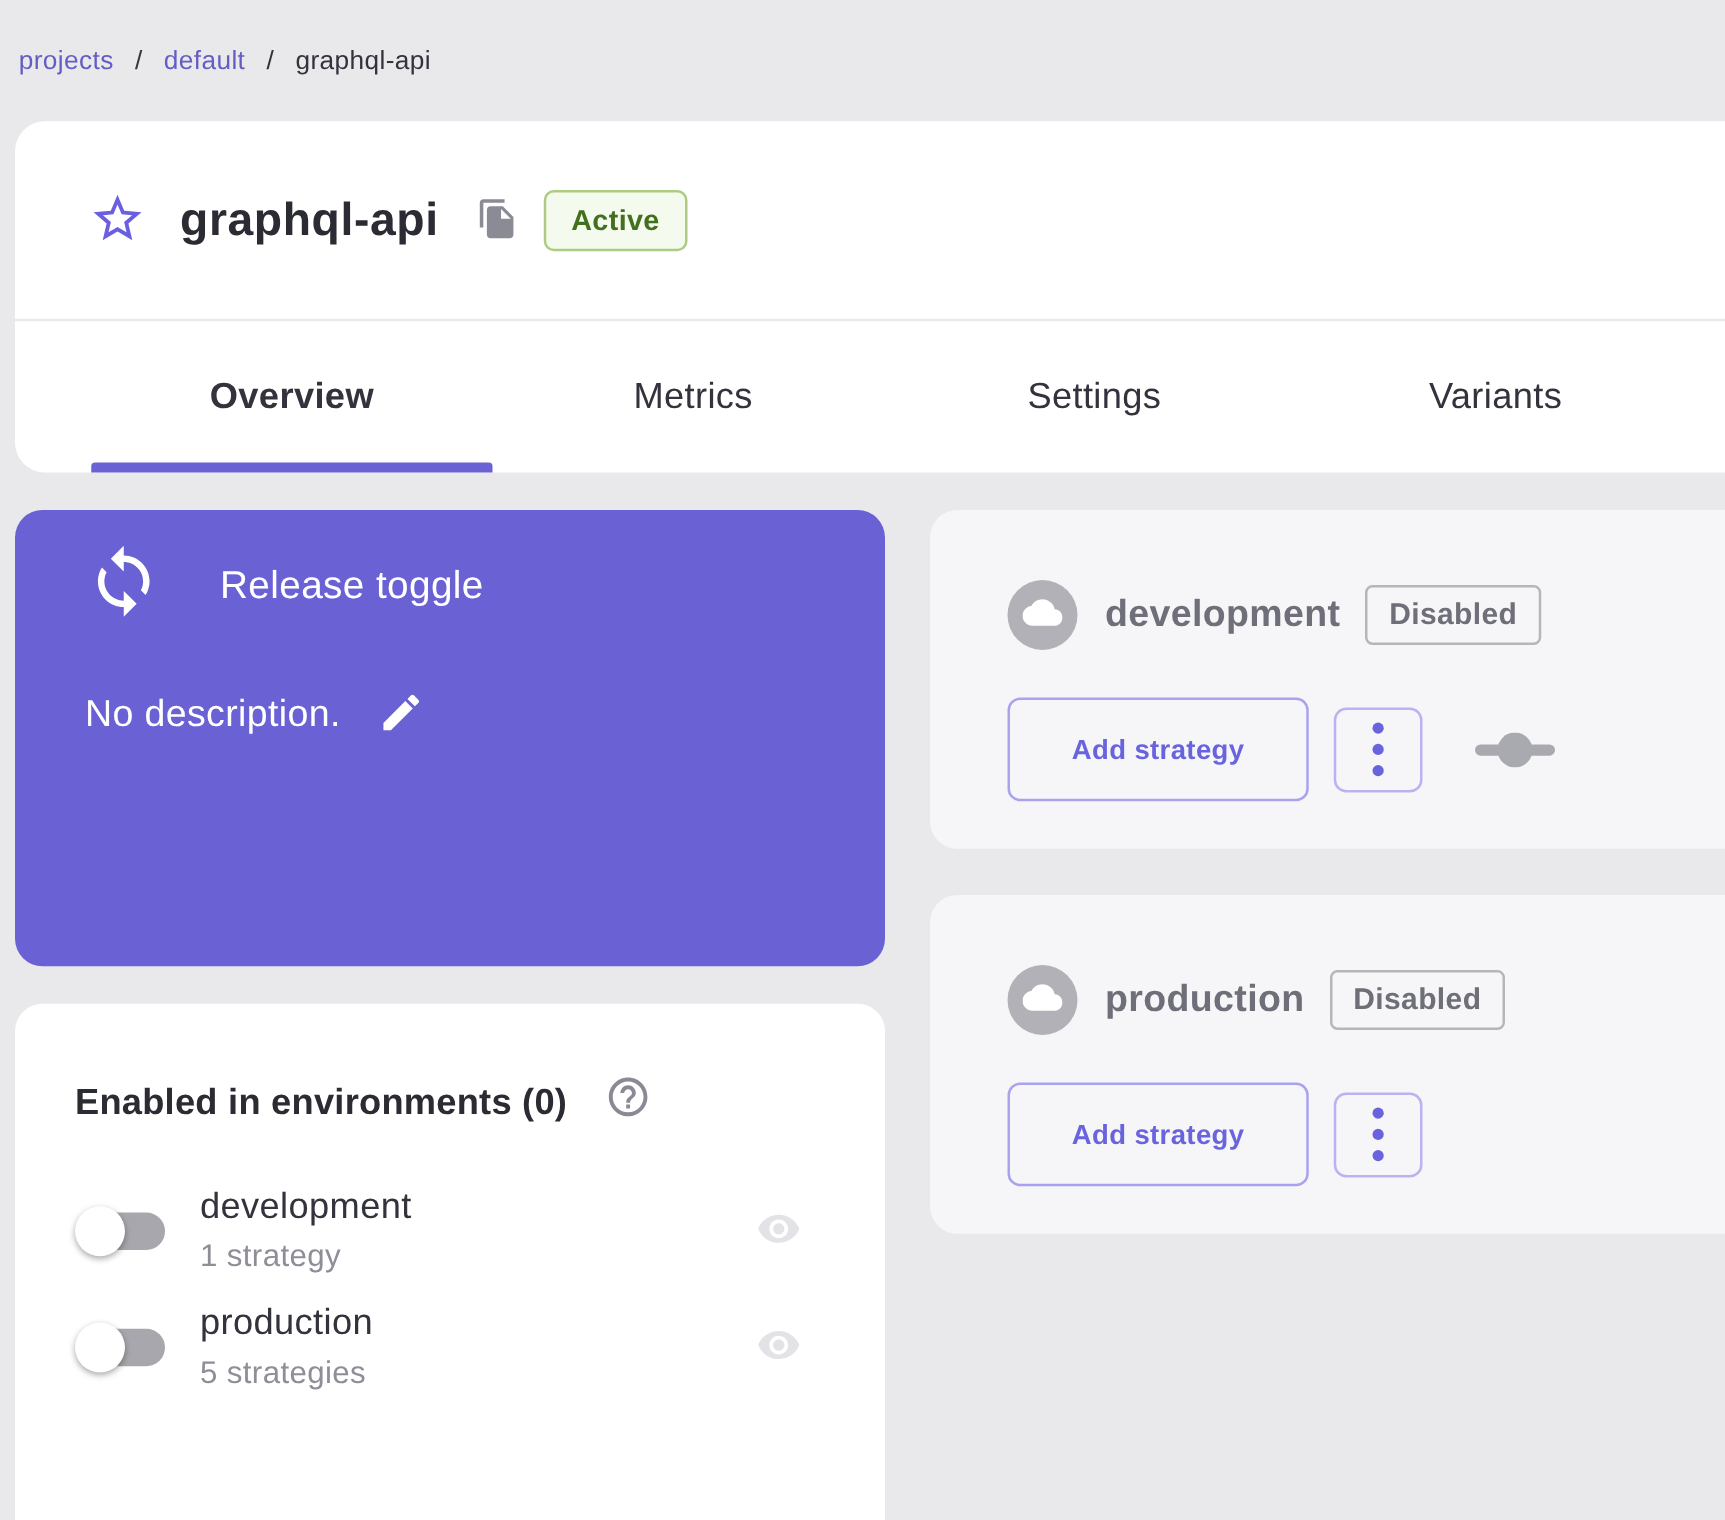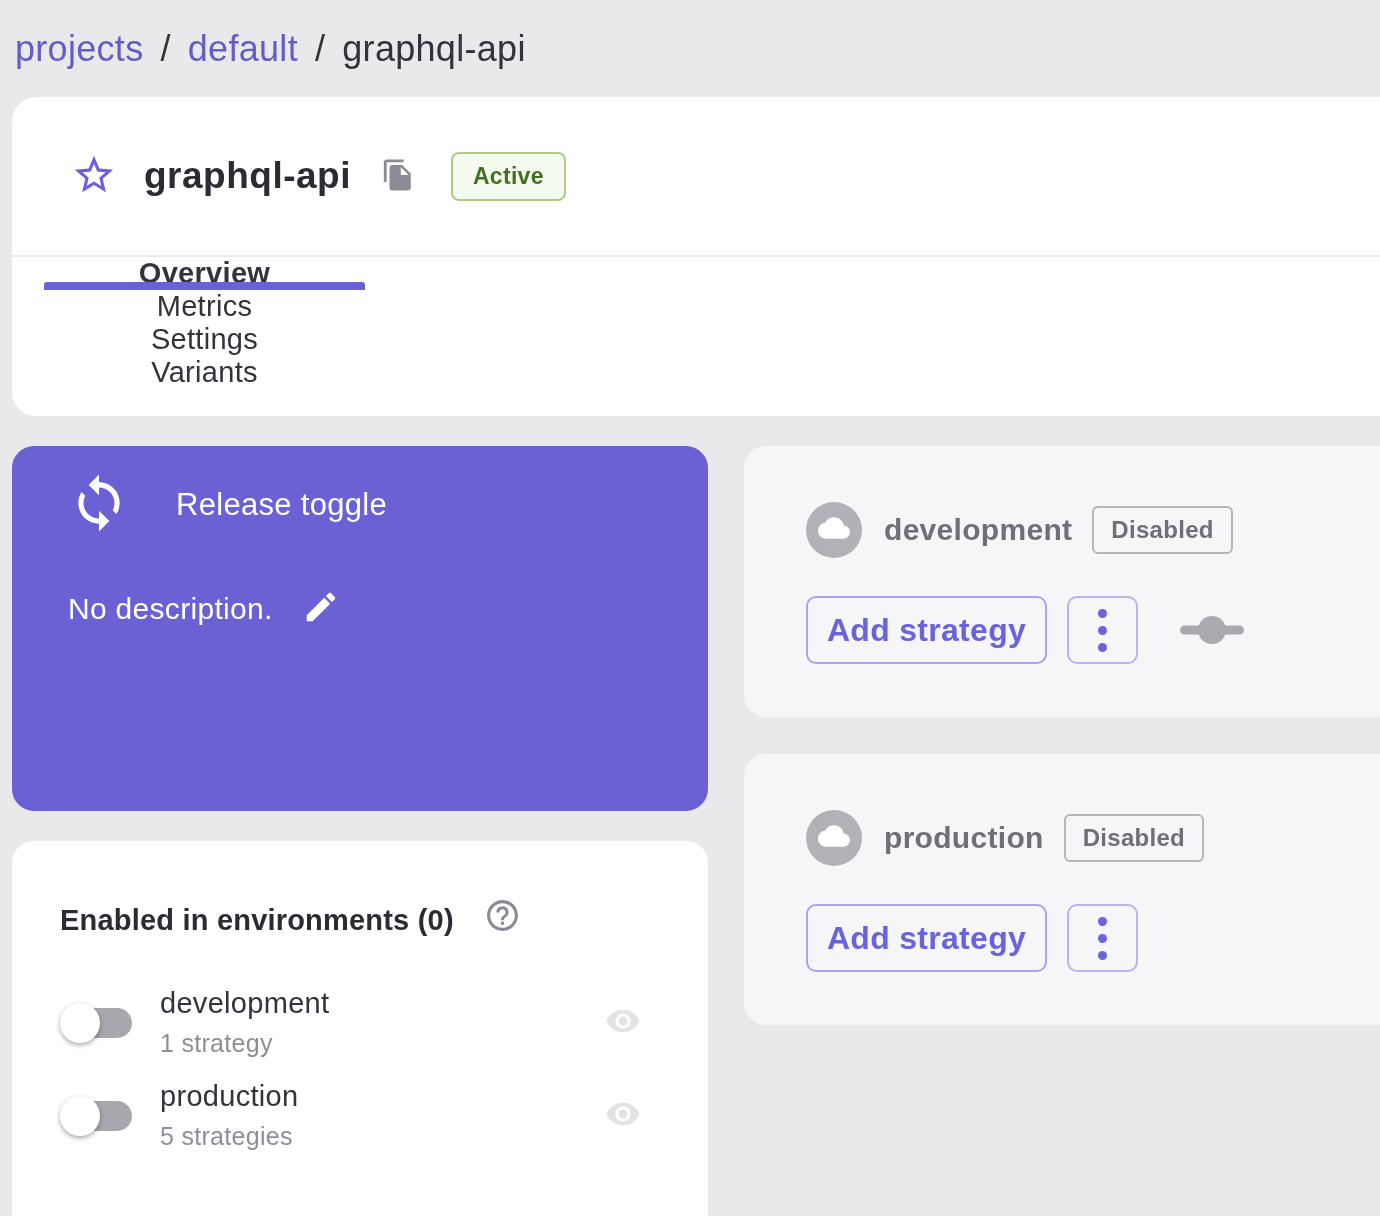--- a/index.html
+++ b/index.html
@@ -28,35 +28,35 @@
   *{margin:0;padding:0;box-sizing:border-box;}
   html,body{width:1380px;height:1216px;overflow:hidden;}
   body{
     background:var(--page-bg);
     font-family:"Liberation Sans", sans-serif;
     color:var(--text-dark);
     letter-spacing:.3px;
   }
 
   
-  .breadcrumb{height:97px;display:flex;align-items:center;padding-left:15px;gap:17px;font-size:36px;}
+  .breadcrumb{height:97px;display:flex;align-items:center;padding-left:15px;gap:17px;font-size:21px;}
   .breadcrumb a{color:var(--link);text-decoration:none;cursor:pointer;}
   .breadcrumb .sep{color:var(--text-dark);}
   .breadcrumb .current{color:var(--text-dark);}
 
   
   .header-card{margin-left:12px;background:var(--card-bg);border-radius:24px 0 0 24px;}
   .header-top{height:160px;display:flex;align-items:center;padding-left:58px;border-bottom:2px solid var(--divider);}
   .star-btn{background:none;border:none;cursor:pointer;width:48px;height:48px;display:flex;align-items:center;justify-content:center;}
   .page-title{font-size:37px;font-weight:600;color:#2b2b34;margin-left:26px;letter-spacing:.5px;}
   .copy-btn{background:none;border:none;cursor:pointer;margin-left:30px;display:flex;align-items:center;}
-  .status-badge{margin-left:36px;background:var(--active-bg);border:2px solid var(--active-border);border-radius:8px;padding:9px 20px;font-size:23px;font-weight:bold;color:var(--active-text);}
-
-  
-  .tabs{height:159px;display:flex;padding-left:32px;flex-direction:column;}
+  .status-badge{margin-left:20px;background:var(--active-bg);border:2px solid var(--active-border);border-radius:8px;padding:9px 20px;font-size:23px;font-weight:bold;color:var(--active-text);}
+
+  
+  .tabs{height:121px;display:flex;padding-left:61px;}
   .tab{width:321px;display:flex;align-items:center;justify-content:center;font-size:29px;color:var(--text-dark);position:relative;cursor:pointer;background:none;border:none;font-family:inherit;letter-spacing:.3px;}
   .tab.active{font-weight:bold;}
   .tab.active::after{content:"";position:absolute;bottom:0;left:0;width:100%;height:8px;background:var(--accent);border-radius:3px 3px 0 0;}
 
   
   .content{display:flex;margin:30px 0 0 12px;gap:36px;align-items:flex-start;}
   .col-left{width:696px;flex:none;}
   .col-right{flex:1;min-width:0;}
 
   
@@ -83,21 +83,21 @@
   .eye-btn{margin-left:auto;margin-right:12px;background:none;border:none;cursor:pointer;display:flex;align-items:center;}
 
   
   .env-card{background:var(--panel-bg);border-radius:22px 0 0 22px;height:271px;padding:56px 0 0 62px;}
   .env-card + .env-card{margin-top:37px;}
   .ec-head{display:flex;align-items:center;}
   .avatar{width:56px;height:56px;border-radius:50%;background:var(--avatar-gray);display:flex;align-items:center;justify-content:center;margin-right:22px;flex:none;}
   .ec-name{font-size:30px;font-weight:bold;color:var(--text-gray);margin-right:20px;letter-spacing:.3px;}
   .ec-badge{border:2px solid var(--border-gray);border-radius:6px;padding:8px 17px;font-size:24px;font-weight:bold;color:var(--text-gray);}
   .ec-actions{display:flex;align-items:center;margin-top:38px;}
-  .add-btn{width:241px;height:68px;border:2px solid var(--primary-border);border-radius:10px;background:transparent;color:var(--primary);font-size:32px;font-weight:bold;font-family:inherit;cursor:pointer;display:flex;align-items:center;justify-content:center;margin-right:20px;letter-spacing:.3px;}
+  .add-btn{width:241px;height:83px;border:2px solid var(--primary-border);border-radius:10px;background:transparent;color:var(--primary);font-size:22px;font-weight:bold;font-family:inherit;cursor:pointer;display:flex;align-items:center;justify-content:center;margin-right:20px;letter-spacing:.3px;}
   .kebab-btn{width:71px;height:68px;border:2px solid var(--kebab-border);border-radius:10px;background:transparent;cursor:pointer;display:flex;flex-direction:column;align-items:center;justify-content:center;gap:8px;}
   .dot{width:9px;height:9px;border-radius:50%;background:var(--primary);}
   .slider-wrap{margin-left:42px;display:flex;align-items:center;}
 </style>
 </head>
 <body>
 
 <nav class="breadcrumb">
   <a>projects</a>
   <span class="sep">/</span>

